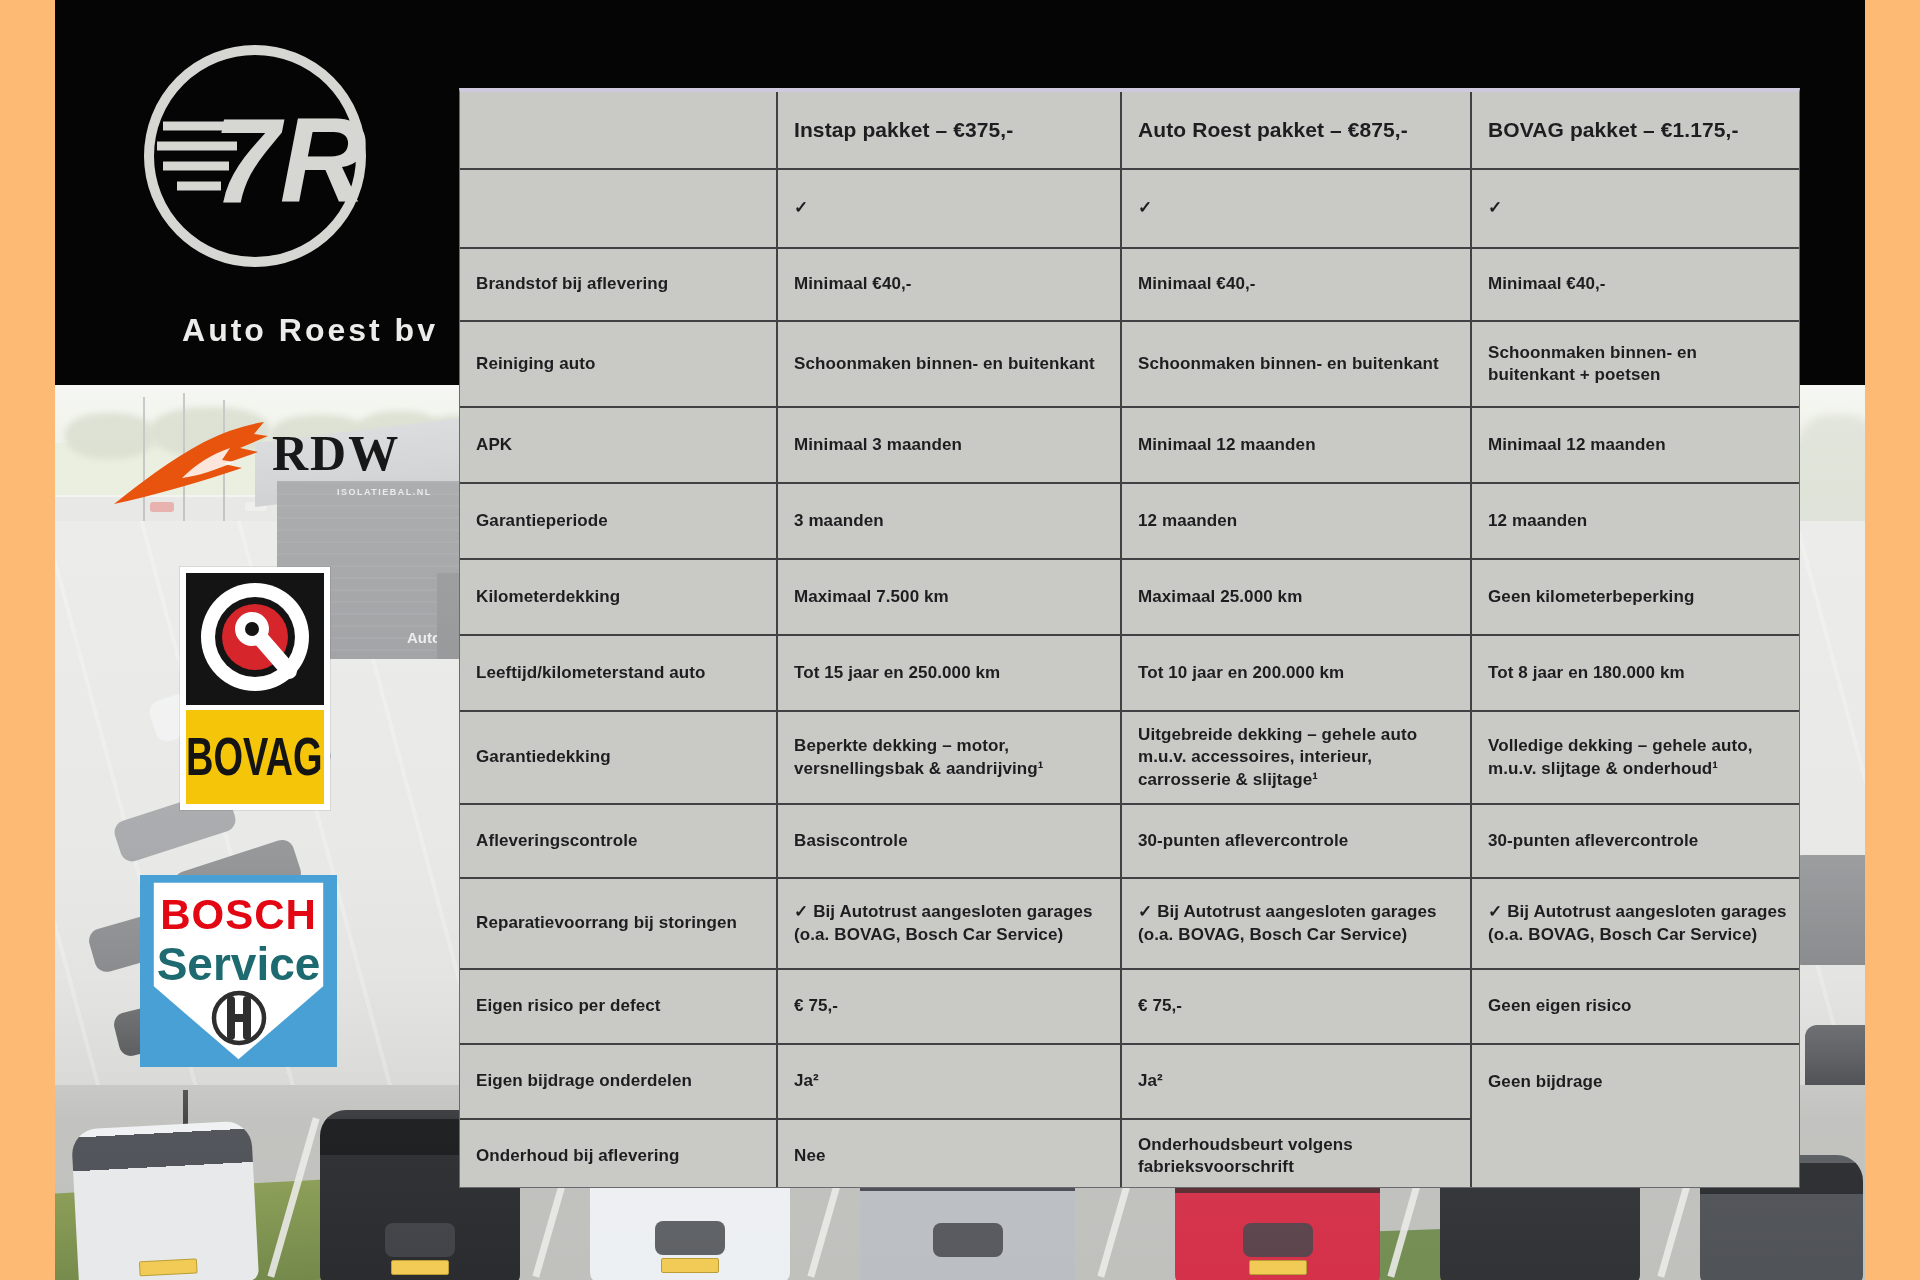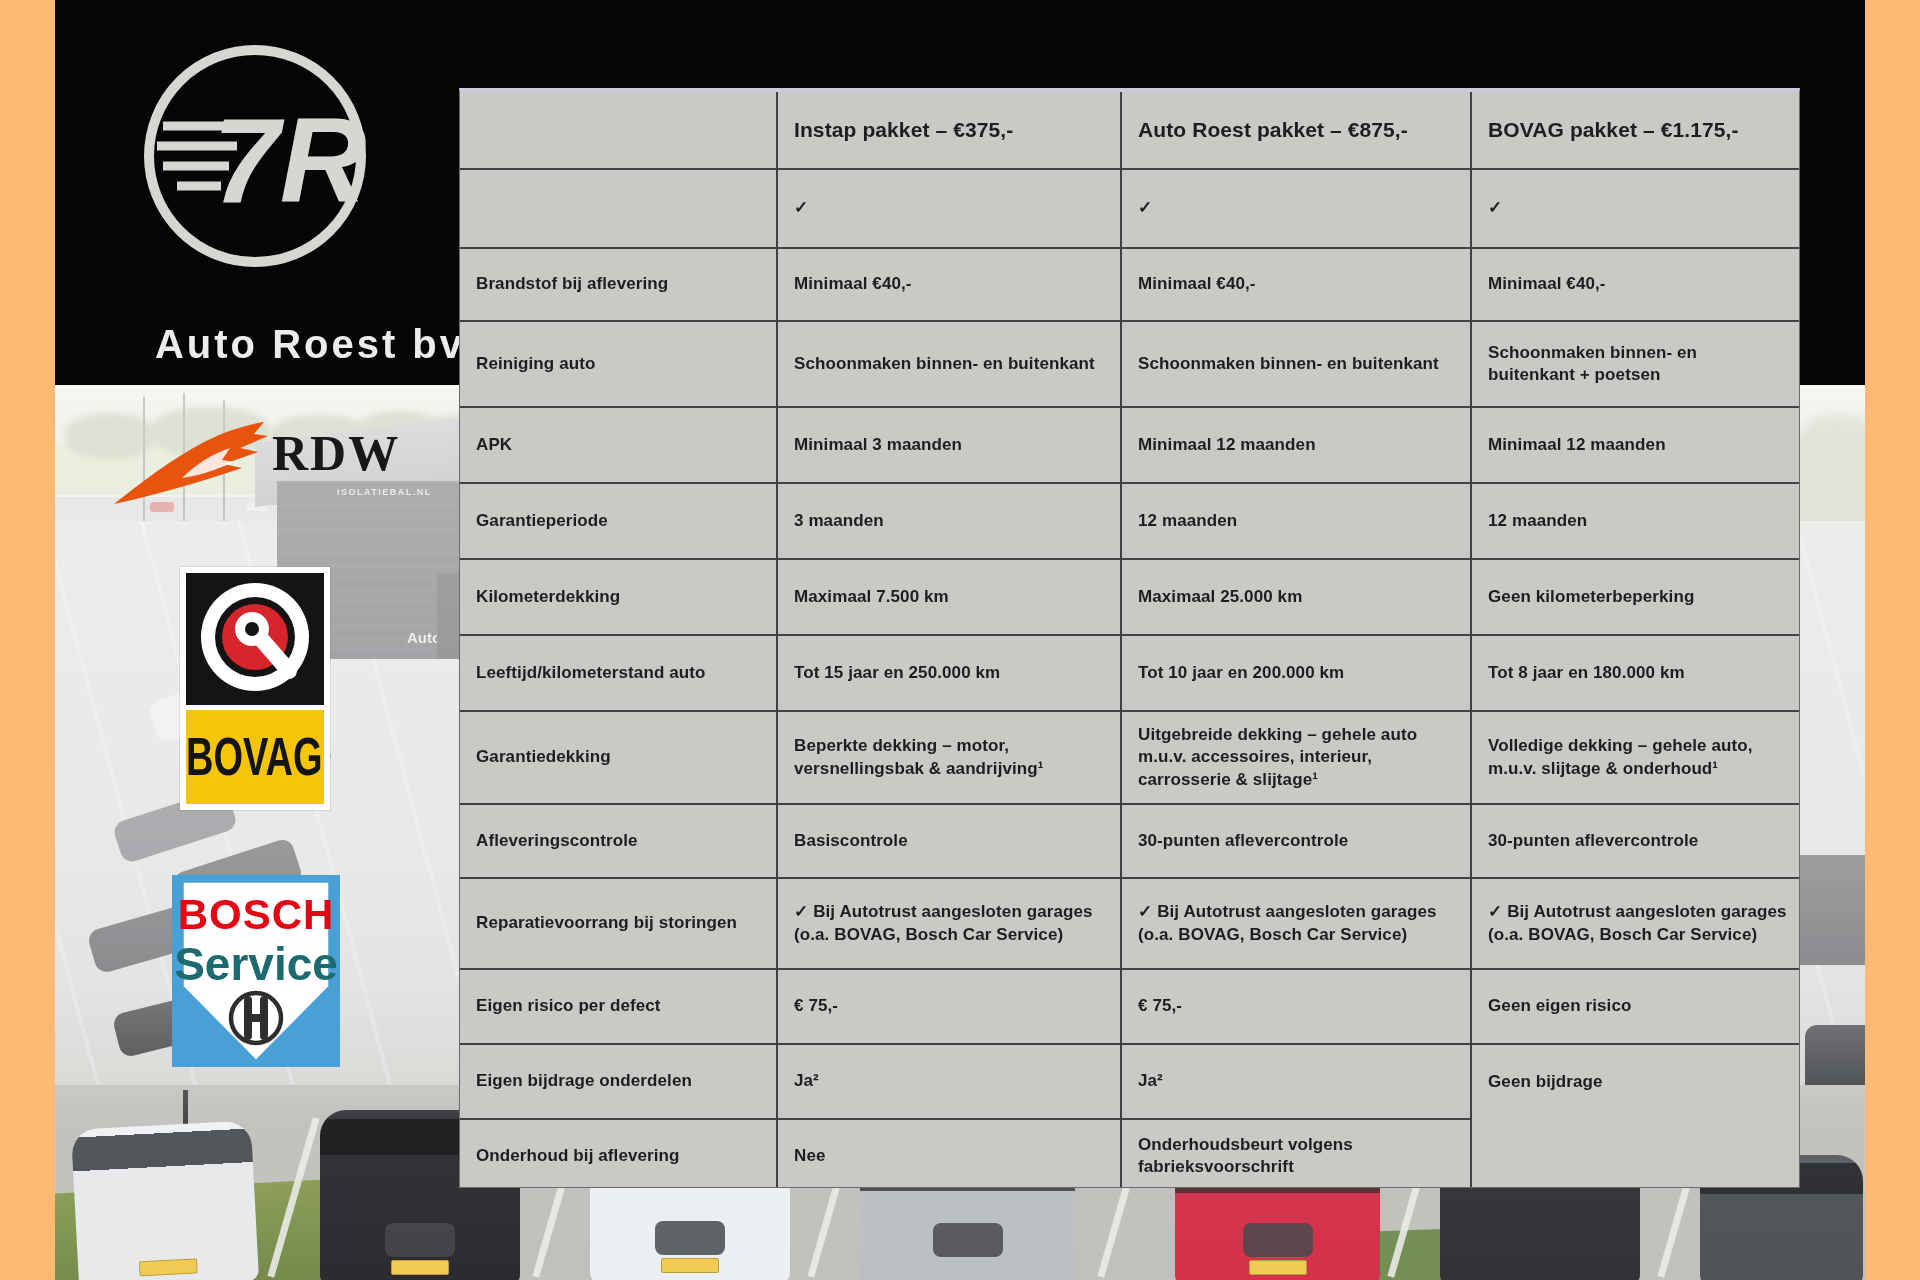--- a/index.html
+++ b/index.html
@@ -2,21 +2,21 @@
 <html style="--band-black: #050505; --table-bg: #c9c9c6; --table-border: #414144; --table-top-accent: #cfc9dd; --table-text: #1e1e21; --rdw-orange: #e8530e; --bovag-red: #d6252b; --bovag-yellow: #f5c50a; --bosch-blue: #49a0d5; --bosch-red: #e30613; --bosch-service-teal: #1d6a70; --logo-gray: #d6d6d3;"><head>
 <meta charset="utf-8">
 <style>
   html,body{margin:0;padding:0;background:#fff}
   .stage{position:relative;width:1920px;height:1280px;overflow:hidden;background:#fdba74;font-family:"Liberation Sans",sans-serif}
 
   
   .band{position:absolute;left:55px;top:0;width:1810px;height:385px;background:var(--band-black,#050505);z-index:10}
   .ar-logo{position:absolute;left:45px;top:20px;width:420px;height:360px}
   .ar-logo svg{position:absolute;left:33px;top:14px}
-  .ar-name{position:absolute;left:0;top:302px;width:420px;text-align:center;color:#ececea;font-size:40px;font-weight:bold;letter-spacing:3px}
+  .ar-name{position:absolute;left:0;top:292px;width:420px;text-align:center;color:#ececea;font-size:32px;font-weight:bold;letter-spacing:3px}
 
   
   .photo{position:absolute;left:55px;top:385px;width:1810px;height:895px;overflow:hidden;background:#d7d8d3;z-index:5}
   .photo *{position:absolute}
   .field{left:0;top:0;width:100%;height:116px;background:linear-gradient(180deg,#e6e9dd 0,#d4dcc4 70%,#cdd6ba 100%)}
   .grassband{left:0;top:58px;width:100%;height:58px;background:#cbd7b2}
   .tree{border-radius:45%;background:#a6b28e;filter:blur(3px);opacity:.95}
   .t1{left:10px;top:28px;width:90px;height:46px}
   .t2{left:95px;top:22px;width:120px;height:50px}
   .t3{left:215px;top:30px;width:100px;height:44px}
@@ -72,21 +72,21 @@
       rgba(255,255,255,.40) 66%,rgba(255,255,255,.24) 75%,rgba(255,255,255,.07) 82%,
       rgba(255,255,255,.03) 100%)}
 
   
   .rdw{position:absolute;left:112px;top:420px;z-index:30;width:330px;height:100px}
   .rdw-text{position:absolute;left:160px;top:4px;font-family:"Liberation Serif",serif;font-weight:600;font-size:50px;color:#181818;letter-spacing:2px}
   .bovag{position:absolute;left:180px;top:567px;width:150px;height:243px;background:#fff;z-index:30;box-shadow:0 0 0 1px rgba(0,0,0,.08)}
   .bovag-emblem{position:absolute;left:6px;top:6px;width:138px;height:132px}
   .bovag-yellow{position:absolute;left:6px;top:143px;width:138px;height:94px;background:var(--bovag-yellow,#f5c50a);display:flex;align-items:center;justify-content:flex-start}
   .bovag-text{font-size:38px;font-weight:800;color:#141414;transform:scaleY(1.4);letter-spacing:0}
-  .bosch{position:absolute;left:172px;top:875px;width:168px;height:192px;background:var(--bosch-blue,#49a0d5);z-index:30}
+  .bosch{position:absolute;left:140px;top:875px;width:197px;height:192px;background:var(--bosch-blue,#49a0d5);z-index:30}
   .bosch-shield{position:absolute;left:0;top:0;width:100%;height:100%;background:#fff;
      clip-path:polygon(7% 4%,93% 4%,93% 58%,50% 96%,7% 58%)}
   .bosch-word{position:absolute;left:0;top:16px;width:100%;text-align:center;font-size:42px;font-weight:800;color:var(--bosch-red,#e30613);letter-spacing:1px}
   .bosch-service{position:absolute;left:0;top:62px;width:100%;text-align:center;font-size:46px;font-weight:bold;color:var(--bosch-service-teal,#1d6a70)}
   .bosch-arm{position:absolute;left:50%;top:112px;transform:translateX(-50%)}
 
   
   .pkg-table{position:absolute;left:459px;top:88px;width:1341px;height:1100px;display:grid;
      grid-template-columns:318px 344px 350px 329px;
      grid-template-rows:78px 79px 73px 86px 76px 76px 76px 76px 93px 74px 91px 75px 75px 72px;

